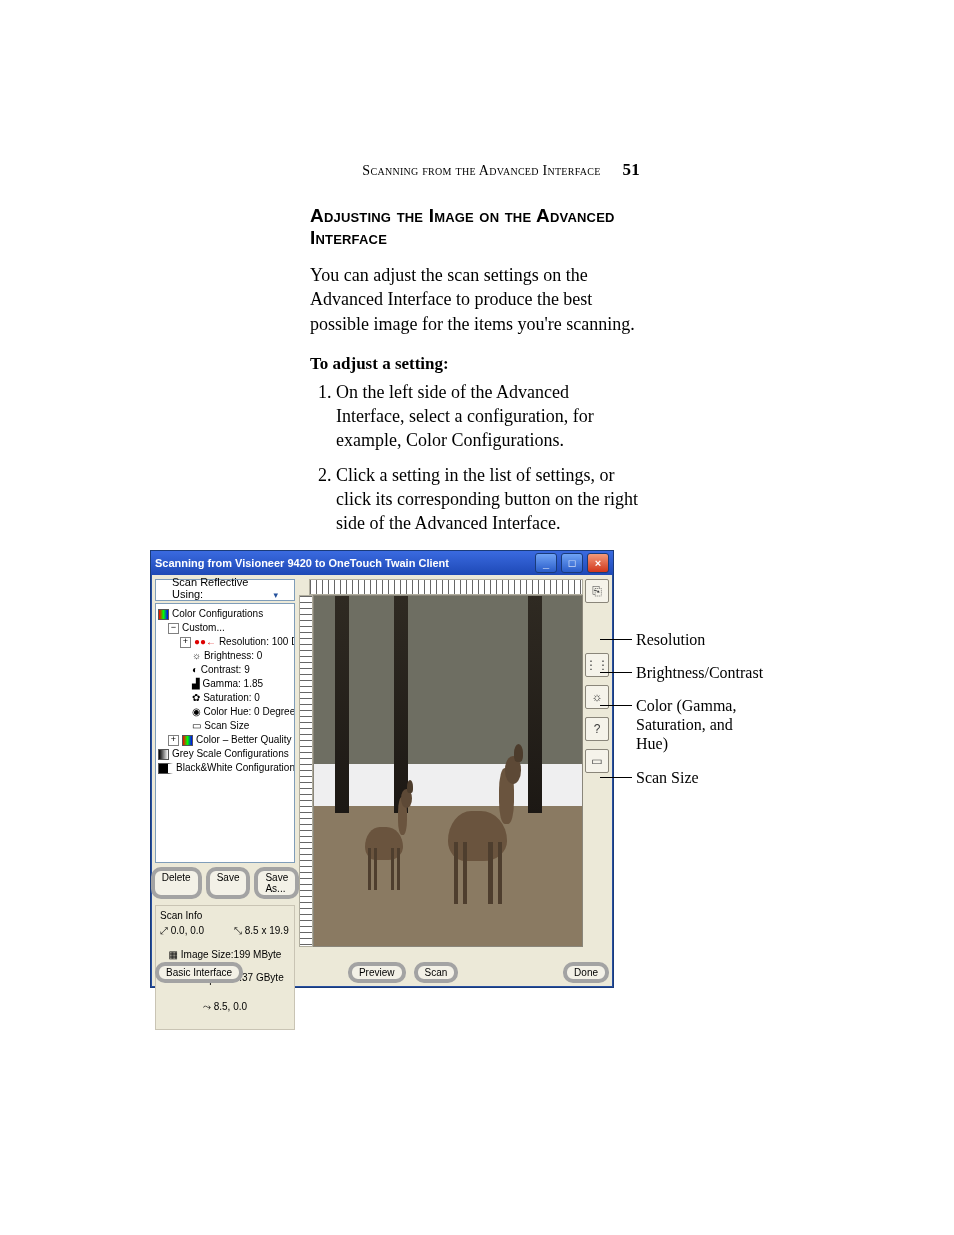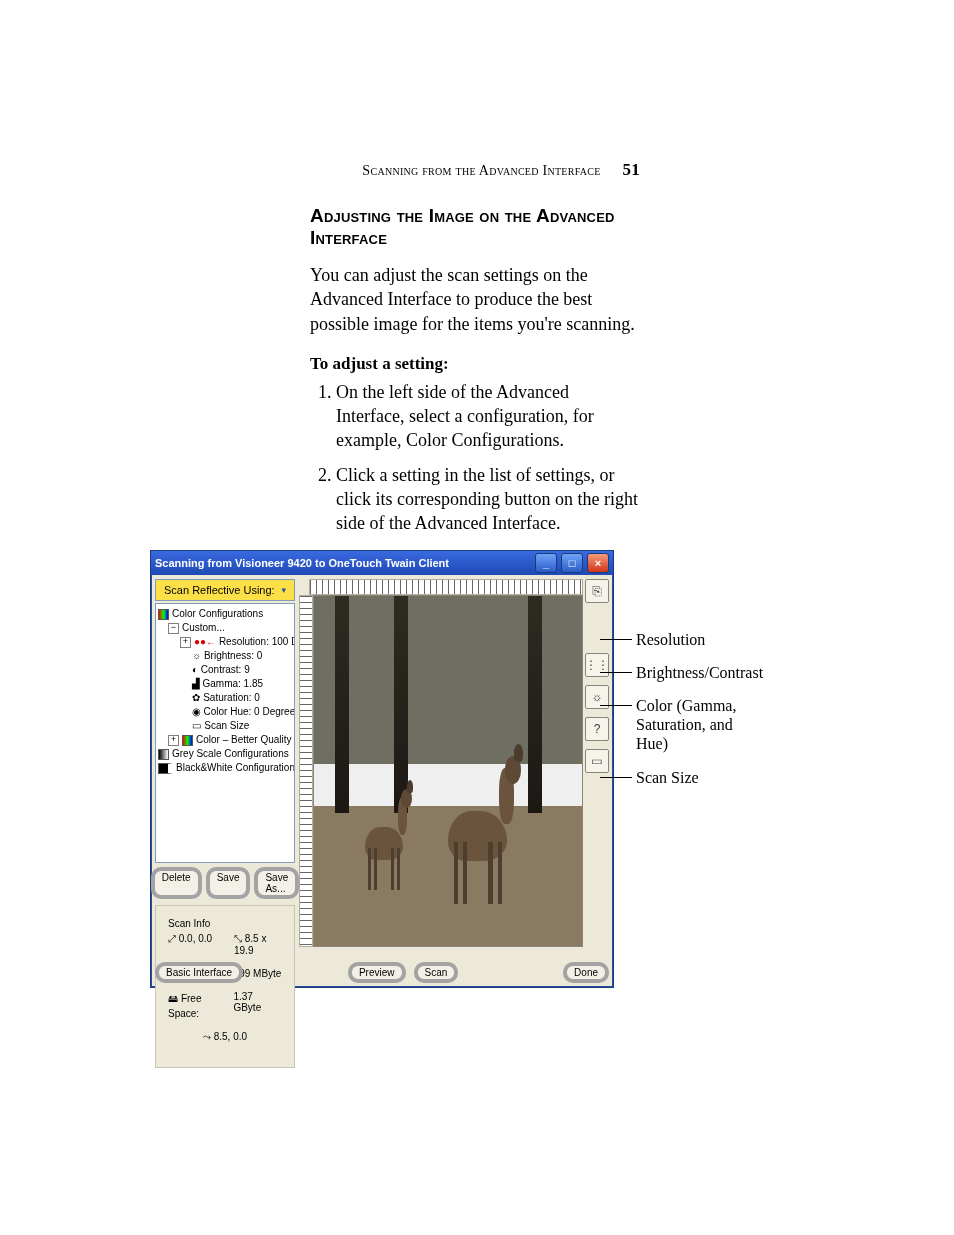--- a/index.html
+++ b/index.html
@@ -13,30 +13,30 @@
   ol.steps{margin:0 0 14px 4px;padding-left:22px;font-size:18px;line-height:1.35}
   ol.steps li{margin:4px 0 10px}
   
   .win{position:absolute;left:0;top:0;width:462px;height:436px;border:1px solid #1a3b7a;font-family:Tahoma,Arial,sans-serif;font-size:11px;color:#000;background:#ece9d8;box-shadow:0 0 0 1px #274f9f inset}
   .titlebar{height:24px;background:linear-gradient(#3a6ae0,#1e49b6);color:#fff;font-weight:700;display:flex;align-items:center;padding:0 4px;gap:4px}
   .titlebar .ttext{flex:1;font-size:11px;white-space:nowrap;overflow:hidden}
   .winbtn{width:20px;height:18px;background:linear-gradient(#6fa3f5,#2a5cc9);border:1px solid #1a3b7a;border-radius:3px;display:flex;align-items:center;justify-content:center;color:#fff;font-size:11px;font-weight:700}
   .winbtn.close{background:linear-gradient(#f49a7a,#d1361a);color:#fff}
   .winbody{position:absolute;top:24px;left:0;right:0;bottom:0}
   .leftpane{position:absolute;left:4px;top:4px;width:140px;bottom:40px}
-  .combo{height:20px;border:1px solid #7f9db9;background:#fde047;display:flex;align-items:center;padding:0 8px;font-size:11px}
+  .combo{height:20px;border:1px solid #7f9db9;background:#ffffff;display:flex;align-items:flex-end;padding:0 16px;font-size:11px}
   .combo .arrow{margin-left:auto;color:#24519c;font-size:9px}
   .tree{border:1px solid #7f9db9;background:#fff;margin-top:2px;height:252px;overflow:hidden;padding:3px 2px;font-size:10px;line-height:14px}
   .tree .sw{display:inline-block;width:9px;height:9px;border:1px solid #555;vertical-align:middle;margin-right:3px}
   .tree .row{white-space:nowrap}
   .tree .ind1{padding-left:10px}.tree .ind2{padding-left:22px}.tree .ind3{padding-left:34px}
   .tree .minus{display:inline-block;width:9px;height:9px;border:1px solid #808080;text-align:center;line-height:7px;font-size:9px;margin-right:3px;vertical-align:middle;color:#000}
   .btnrow{display:flex;gap:4px;justify-content:center;margin-top:4px}
   .btn{border:4px solid #a3a3a3;background:#f3f1e7;padding:1px 7px;font-size:10px;border-radius:10px}
-  .scaninfo{margin-top:6px;border:1px solid #c9c4b4;background:#ece9d8;padding:12px;font-size:10px}
+  .scaninfo{margin-top:6px;border:1px solid #c9c4b4;background:#ece9d8;padding:4px;font-size:10px}
   .scaninfo .hdr{font-size:10px;margin-bottom:4px}
   .scaninfo .line{display:flex;justify-content:center;margin:12px 0}
   .scaninfo .pair{display:flex;gap:18px}
   .ruler-h{position:absolute;left:158px;right:30px;top:4px;height:14px;background:#fff;border:1px solid #b0ad9e}
   .ruler-h::before{content:"";position:absolute;inset:0;background:repeating-linear-gradient(to right,#666 0 1px,transparent 1px 6px)}
   .ruler-v{position:absolute;left:148px;top:20px;width:12px;bottom:40px;background:#fff;border:1px solid #b0ad9e}
   .ruler-v::before{content:"";position:absolute;inset:0;background:repeating-linear-gradient(to bottom,#666 0 1px,transparent 1px 6px)}
   .preview{position:absolute;left:162px;right:30px;top:20px;bottom:40px;border:1px solid #8a867a;background:#dadada;overflow:hidden}
   
   .scene{position:relative;width:100%;height:100%;background:linear-gradient(#6e6e62 0 48%,#efeff0 48% 60%,#8a7a62 60% 100%)}

